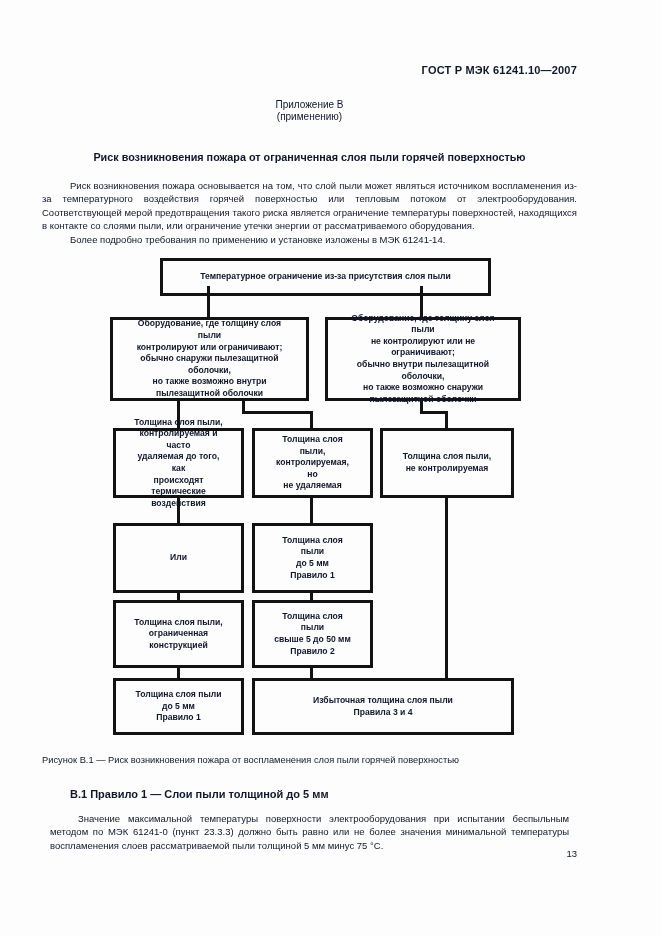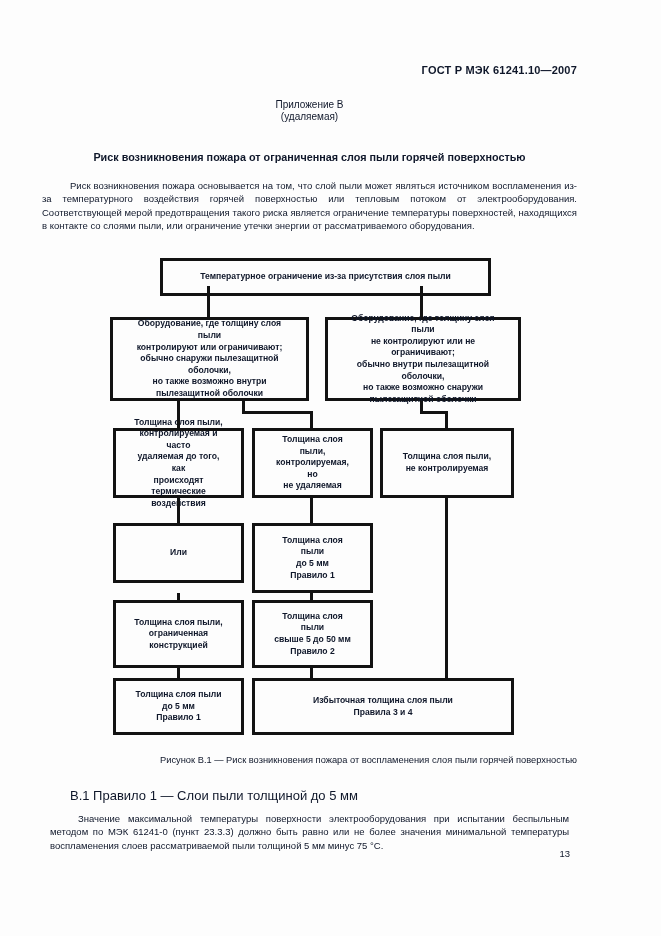--- a/index.html
+++ b/index.html
@@ -29,33 +29,33 @@
     position:absolute;top:151px;left:42px;width:535px;
     text-align:center;font-weight:bold;font-size:10.8px;
   }
   .intro{
     position:absolute;top:179px;left:42px;width:535px;
     font-size:9.5px;line-height:13.4px;text-align:justify;
   }
   .intro p{margin:0;text-indent:28px;}
   .fig-caption{
     position:absolute;top:755px;left:42px;width:535px;
-    text-align:right;font-size:9.3px;
+    text-align:left;font-size:9.3px;
   }
   .section-heading{
     position:absolute;top:788px;left:70px;width:507px;
-    font-weight:normal;font-size:13px;
+    font-weight:bold;font-size:11px;
   }
   .section-body{
     position:absolute;top:804px;left:42px;width:535px;
     font-size:9.5px;line-height:13.4px;text-align:justify;
   }
   .section-body p{margin:8px;text-indent:28px;}
   .page-number{
-    position:absolute;top:848px;left:42px;width:528px;
+    position:absolute;top:848px;left:49px;width:528px;
     text-align:right;font-size:9.5px;
   }
   
   .chart{
     position:absolute;top:258px;left:0;width:661px;height:482px;
   }
   .box{
     position:absolute;box-sizing:border-box;
     border:3px solid #121212;background:#fdfdfd;
     display:flex;align-items:center;justify-content:center;
@@ -65,21 +65,21 @@
   .conn{position:absolute;background:#121212;}
   .v{width:3px;}
   .h{height:3px;}
   
   .bx-root{left:160px;top:0;width:331px;height:28px;}
   .bx-ctrl{left:110px;top:59px;width:199px;height:84px;}
   .bx-unctrl{left:325px;top:59px;width:196px;height:84px;}
   .bx-removed{left:113px;top:170px;width:131px;height:70px;}
   .bx-notrem{left:252px;top:170px;width:121px;height:70px;}
   .bx-notctrl{left:380px;top:170px;width:134px;height:70px;}
-  .bx-or{left:113px;top:265px;width:131px;height:60px;}
+  .bx-or{left:113px;top:265px;width:131px;height:70px;}
   .bx-upto5a{left:252px;top:265px;width:121px;height:70px;}
   .bx-limited{left:113px;top:342px;width:131px;height:68px;}
   .bx-over5{left:252px;top:342px;width:121px;height:68px;}
   .bx-upto5b{left:113px;top:420px;width:131px;height:57px;}
   .bx-excess{left:252px;top:420px;width:262px;height:57px;}
   
   .c1{left:207px;top:28px;height:31px;}
   .c2{left:420px;top:28px;height:31px;}
   .c3{left:177px;top:143px;height:27px;}
   .c4a{left:242px;top:143px;height:13px;}
@@ -98,27 +98,28 @@
 </style>
 </head>
 <body>
 
 <div class="page">
 
   <div class="doc-header">ГОСТ Р МЭК 61241.10—2007</div>
 
   <div class="appendix">
     <div>Приложение В</div>
-    <div>(удаляемая)</div>
+    <div>(применению)</div>
   </div>
 
   <div class="doc-title">Риск возникновения пожара от ограниченная слоя пыли горячей поверхностью</div>
 
   <div class="intro">
     <p>Риск возникновения пожара основывается на том, что слой пыли может являться источником воспламенения из-за температурного воздействия горячей поверхностью или тепловым потоком от электрооборудования. Соответствующей мерой предотвращения такого риска является ограничение температуры поверхностей, находящихся в контакте со слоями пыли, или ограничение утечки энергии от рассматриваемого оборудования.</p>
+    <p>Более подробно требования по применению и установке изложены в МЭК 61241-14.</p>
   </div>
 
   <div class="chart">
 
     <div class="box bx-root">Температурное ограничение из-за присутствия слоя пыли</div>
     <div class="box bx-ctrl">Оборудование, где толщину слоя пыли
 контролируют или ограничивают;
 обычно снаружи пылезащитной оболочки,
 но также возможно внутри
 пылезащитной оболочки</div>

